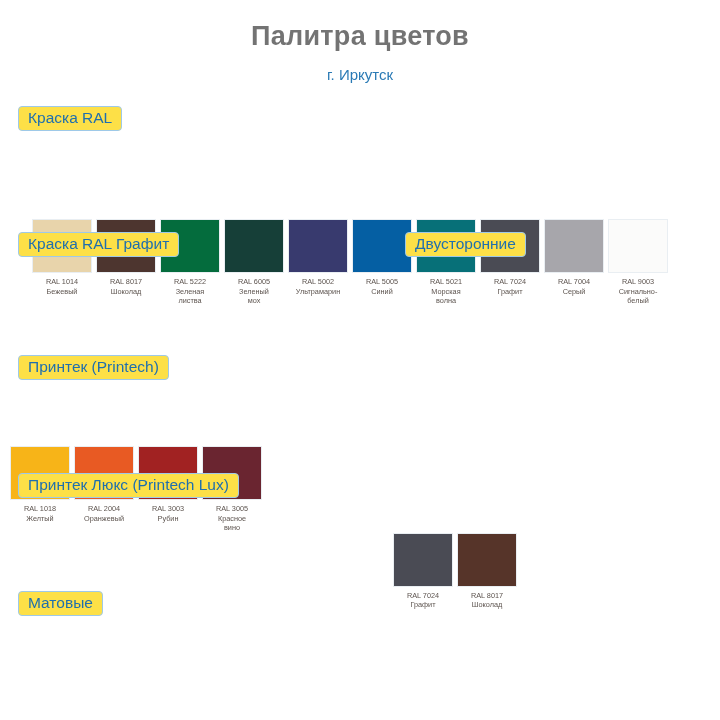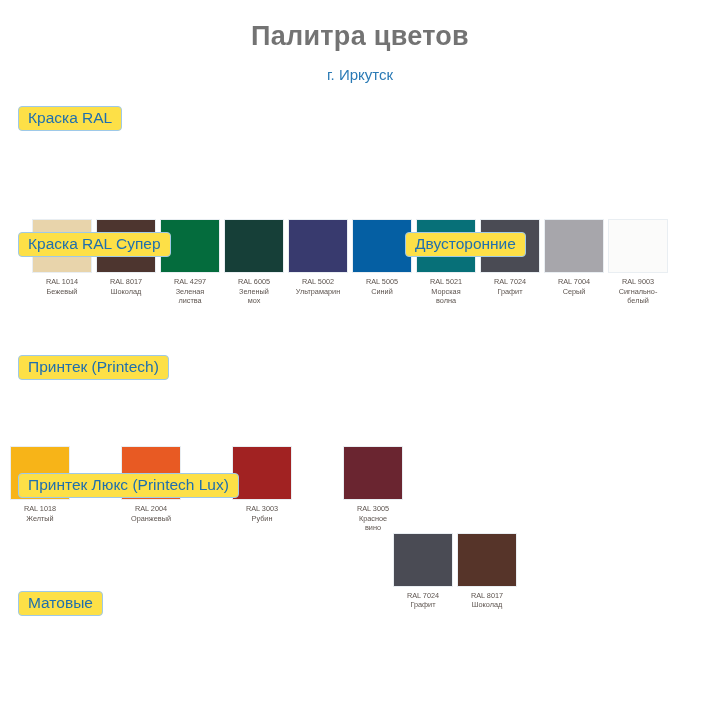--- a/index.html
+++ b/index.html
@@ -96,21 +96,21 @@
         </div>
         <div class="cell">
           <div class="chip" style="background: rgb(77, 53, 47);"></div>
           <div class="label">RAL 8017
 Шоколад</div>
         </div>
         <div class="cell has-badge">
           <div class="chip" style="background: rgb(4, 108, 61);">
             <div class="badge" style="transform: translateY(-15px);">ПОД ЗАКАЗ</div>
           </div>
-          <div class="label">RAL 4297
+          <div class="label">RAL 5222
 Зеленая
 листва</div>
         </div>
         <div class="cell">
           <div class="chip" style="background: rgb(22, 63, 56);"></div>
           <div class="label">RAL 6005
 Зеленый
 мох</div>
         </div>
         <div class="cell">
@@ -139,22 +139,22 @@
           <div class="label">RAL 7004
 Серый</div>
         </div>
         <div class="cell">
           <div class="chip" style="background: rgb(251, 251, 250);"></div>
           <div class="label">RAL 9003
 Сигнально-
 белый</div>
         </div>
       </div>
-      <div class="section" style="top: 232px; left: 18px; width: auto;"><div class="sec-head">Краска  RAL Супер</div></div>
-      <div class="section row" style="top: 262px; left: 0px; padding-left: 10px; gap: 47px;">
+      <div class="section" style="top: 232px; left: 18px; width: auto;"><div class="sec-head">Краска  RAL Графит</div></div>
+      <div class="section row" style="top: 262px; left: 0px; padding-left: 10px;">
         <div class="cell">
           <div class="chip" style="background: rgb(247, 180, 24);"></div>
           <div class="label">RAL 1018
 Желтый</div>
         </div>
         <div class="cell">
           <div class="chip" style="background: rgb(232, 90, 35);"></div>
           <div class="label">RAL 2004
 Оранжевый</div>
         </div>

